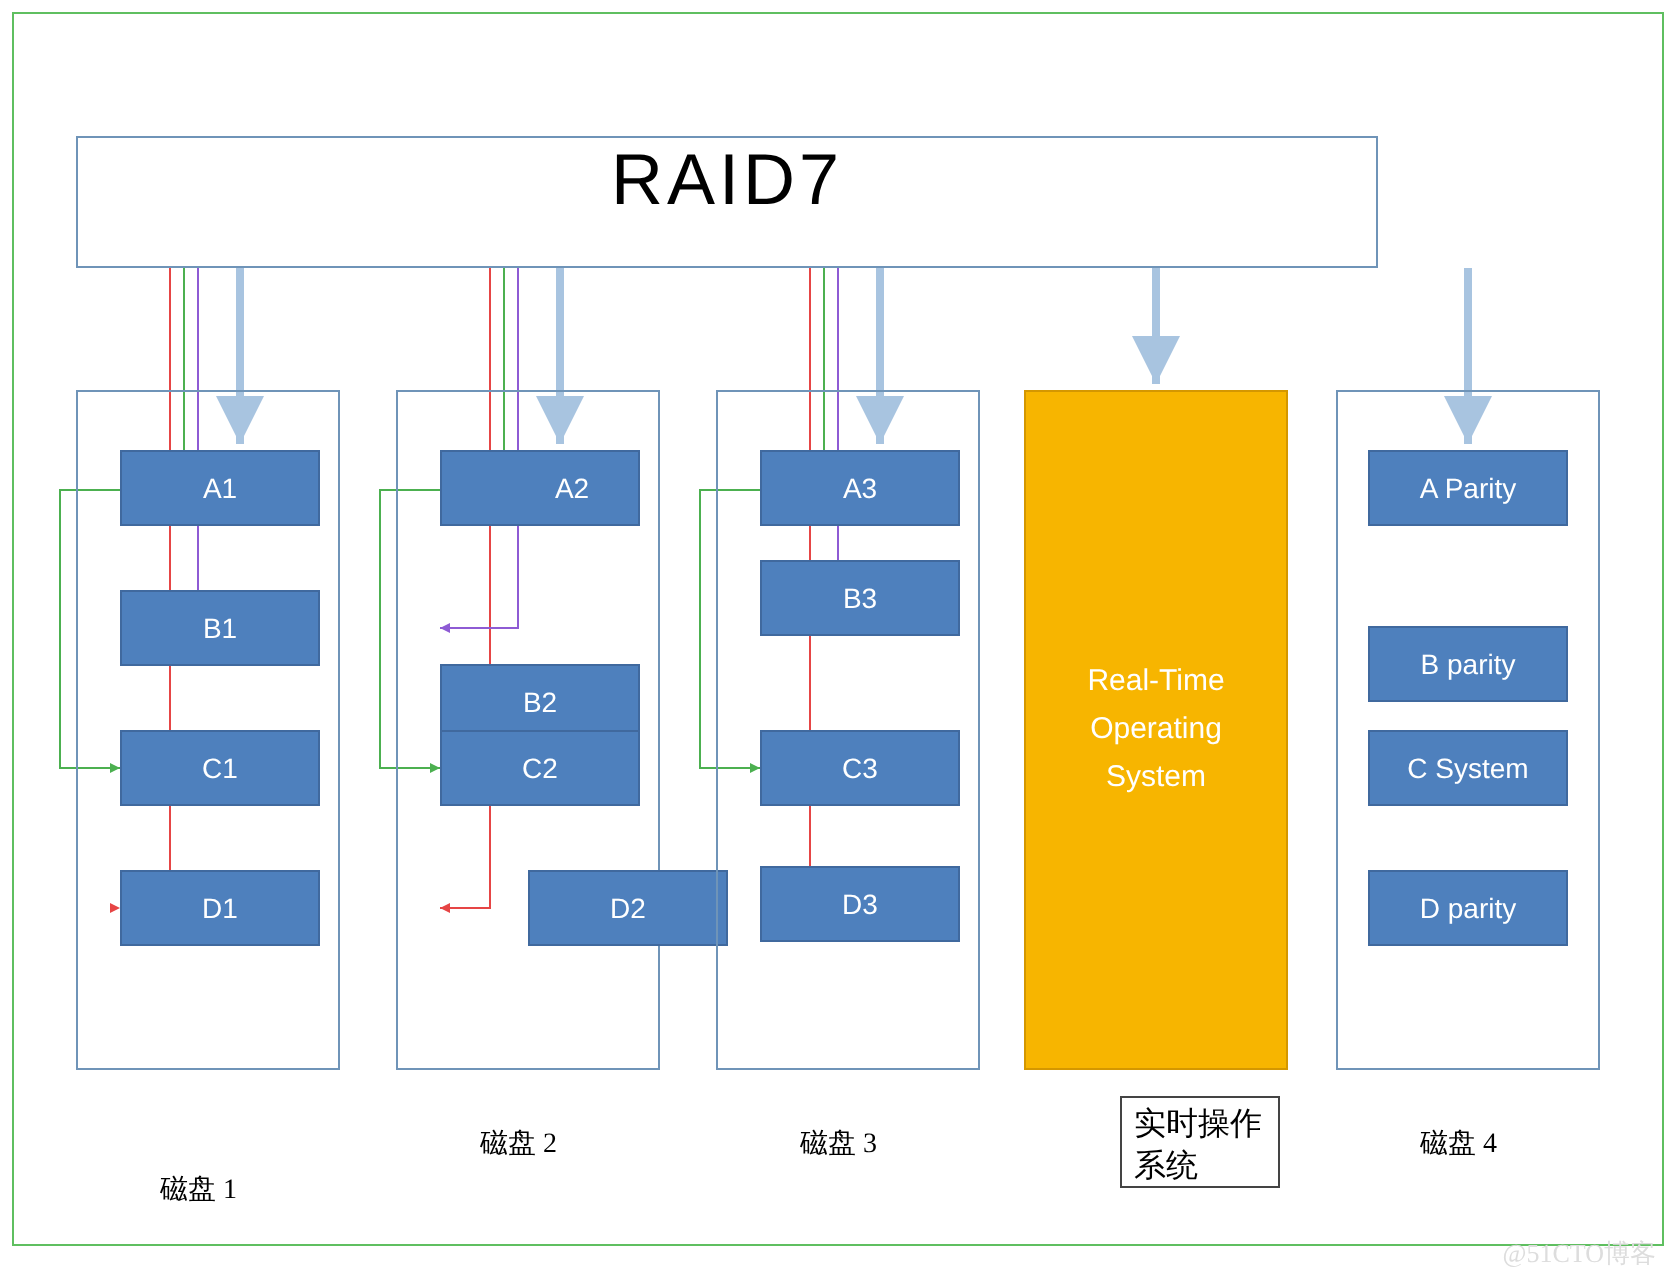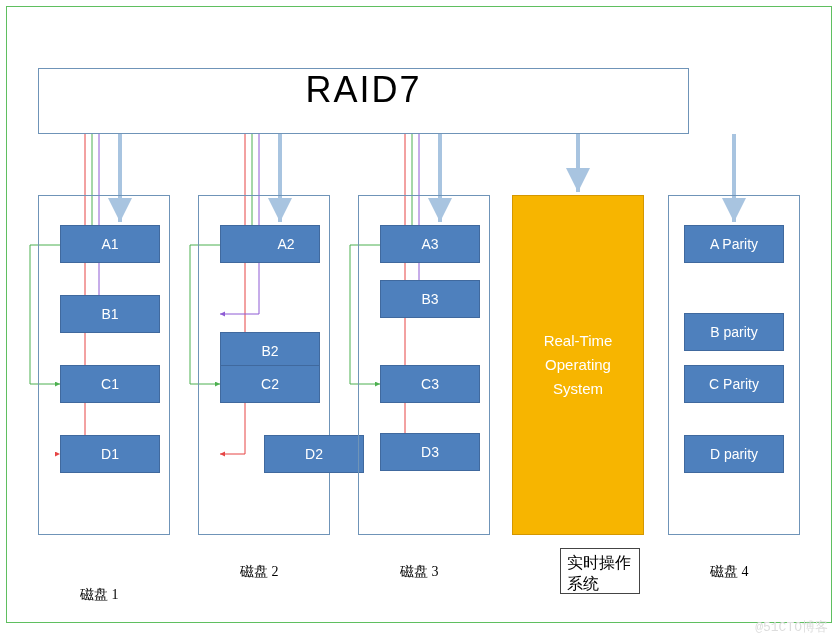--- a/index.html
+++ b/index.html
@@ -1,18 +1,18 @@
 <!DOCTYPE html>
 <html><head>
   <meta charset="utf-8">
   <style>
     * { box-sizing: border-box; margin: 0; padding: 0; }
     body { font-family: "SimSun", serif; background: #fff; width: 838px; height: 640px; position: relative; }
     .outer-border { position: absolute; top: 6px; left: 6px; width: 826px; height: 617px; border: 1px solid #5fbf60; }
-    .watermark { position: absolute; bottom: 4px; right: 10px; color: #ddd; font-size: 13px; font-family: Liberation Mono, monospace; }
+    .watermark { position: absolute; bottom: 4px; right: 10px; color: #ddd; font-size: 13px; font-family: Liberation Serif, serif; }
     .title-box { position: absolute; top: 68px; left: 38px; width: 651px; height: 66px; border: 1.5px solid #6f94b8; display: flex; align-items: flex-start; justify-content: center; font-size: 36px; font-family: "SimHei", sans-serif; letter-spacing: 2px; }
     .svg-layer { position: absolute; top: 0; left: 0; width: 838px; height: 640px; pointer-events: none; }
     .disk { position: absolute; width: 132px; height: 340px; border: 1.5px solid #6f94b8; }
     .disk1 { left: 38px; top: 195px; }
     .disk2 { left: 198px; top: 195px; }
     .disk3 { left: 358px; top: 195px; }
     .disk5 { left: 668px; top: 195px; }
     .block { position: absolute; width: 100px; height: 38px; background: #4e80bd; border: 1px solid #40699e; color: #fff; display: flex; align-items: center; justify-content: center; font-size: 14px; font-family: Liberation Sans, sans-serif; }
     .rtos-box { position: absolute; left: 512px; top: 195px; width: 132px; height: 340px; background: #f7b500; border: 1.5px solid #d49700; color: #fff; display: flex; flex-direction: column; align-items: center; justify-content: center; font-size: 15px; text-align: center; line-height: 1.6; font-family: Liberation Sans, sans-serif; }
     .label { position: absolute; font-size: 14px; font-family: "SimSun", serif; }
@@ -88,17 +88,17 @@
 <div class="rtos-box">
   <span>Real-Time</span>
   <span>Operating</span>
   <span>System</span>
 </div>
 <div class="rtos-label">实时操作系统</div>
 
 <div class="disk disk5"></div>
 <div class="block" style="left:684px; top:225px;">A Parity</div>
 <div class="block" style="left:684px; top:313px;text-align:right;">B parity</div>
-<div class="block" style="left:684px; top:365px;">C Parity</div>
+<div class="block" style="left:684px; top:365px;">C System</div>
 <div class="block" style="left:684px; top:435px;">D parity</div>
 <div class="label" style="left:710px; top:563px;">磁盘 4</div>
 
 <div class="watermark">@51CTO博客</div>
 
 </body></html>

